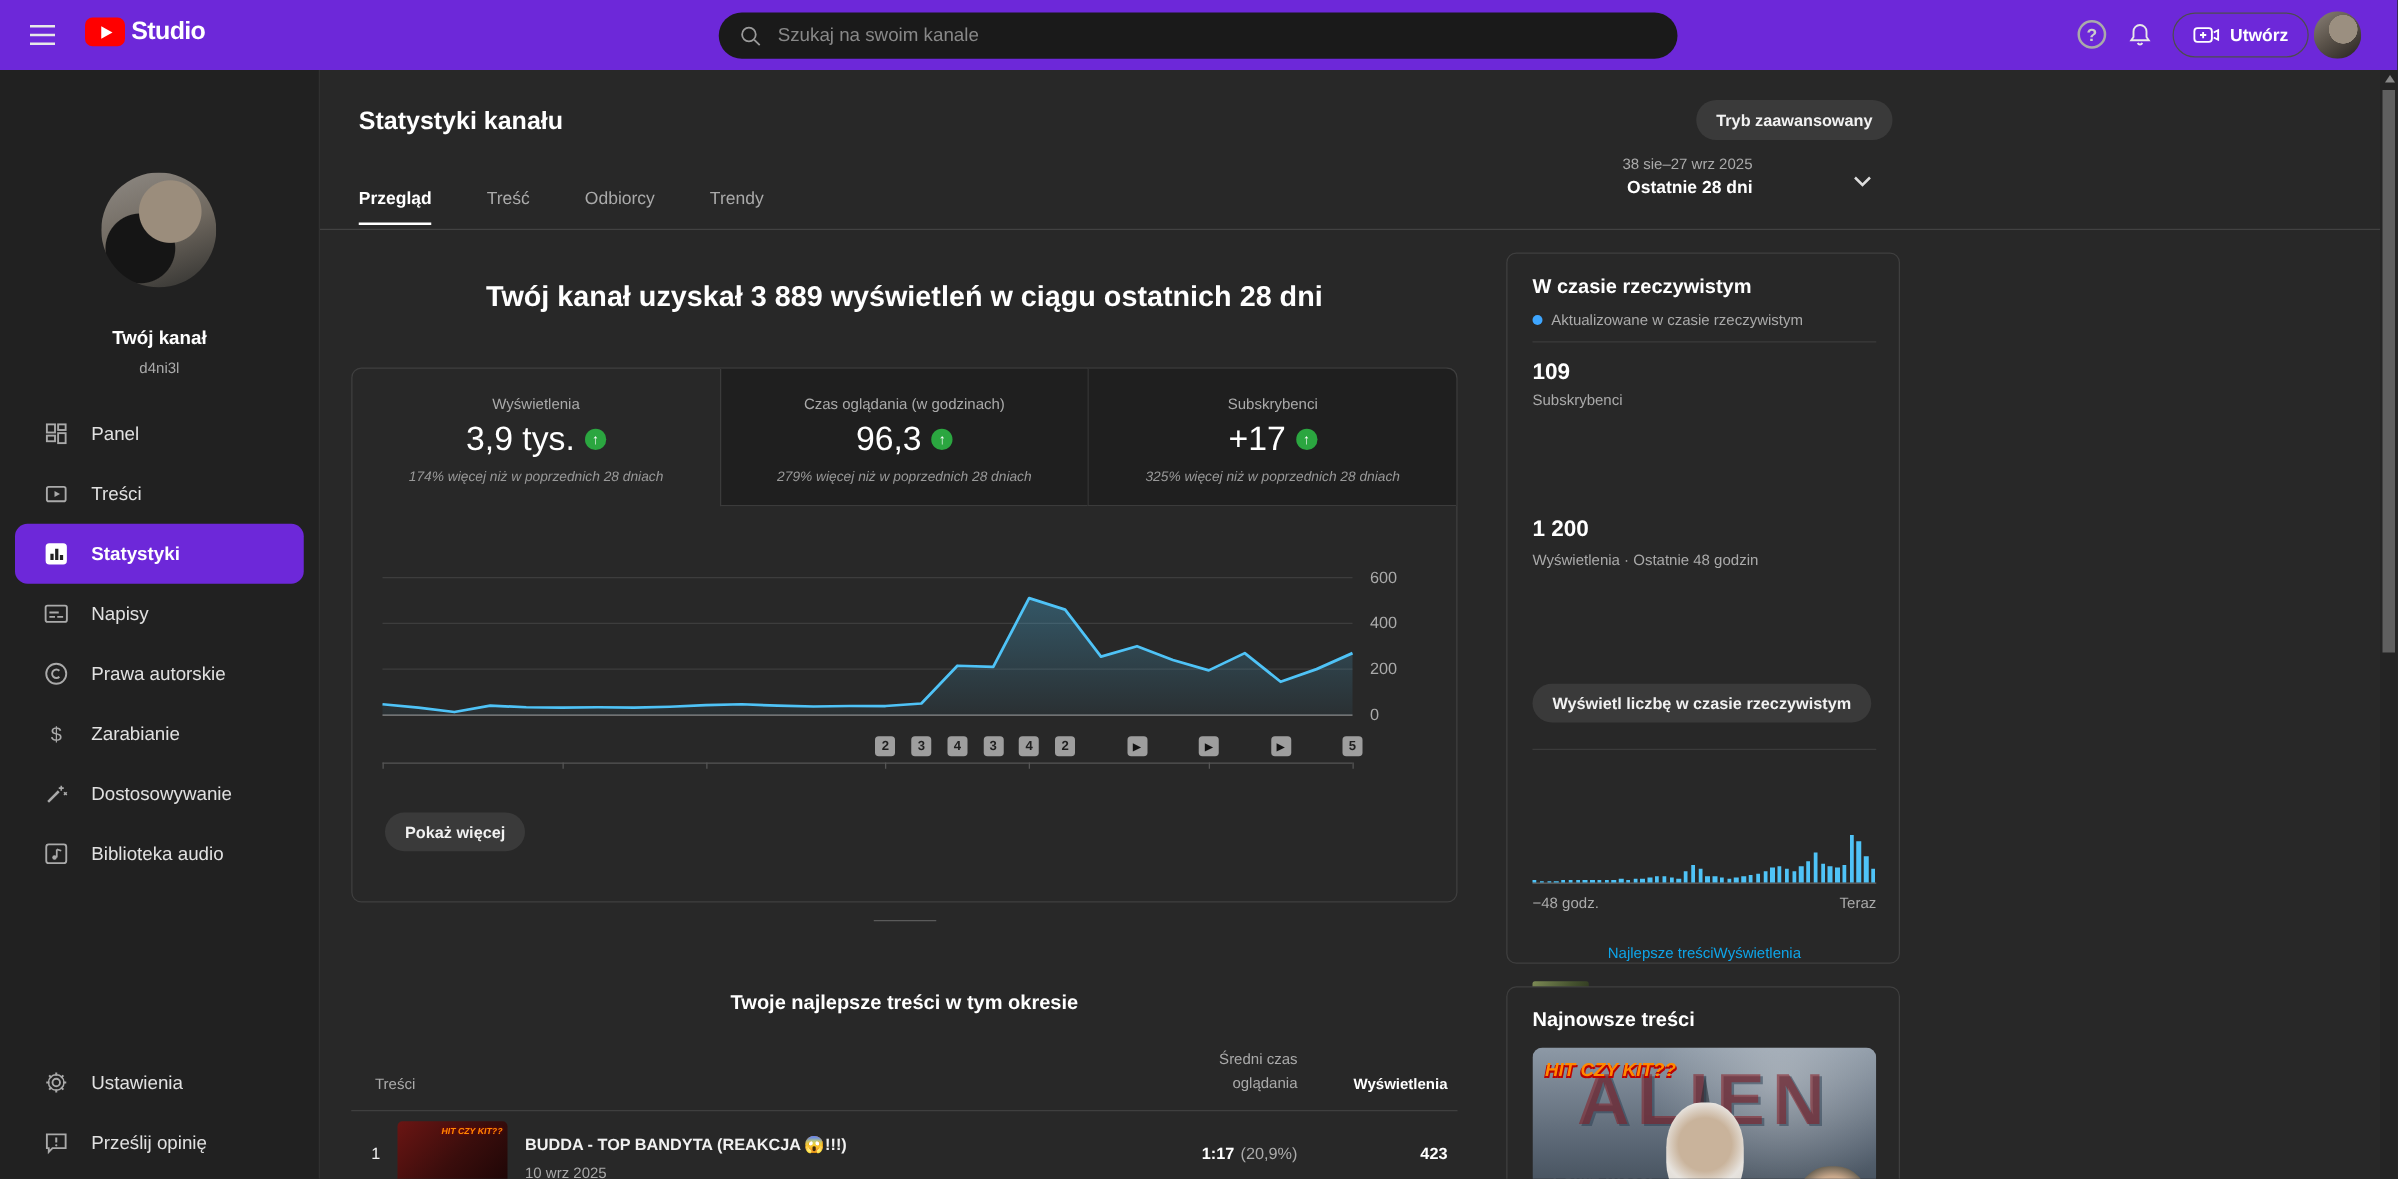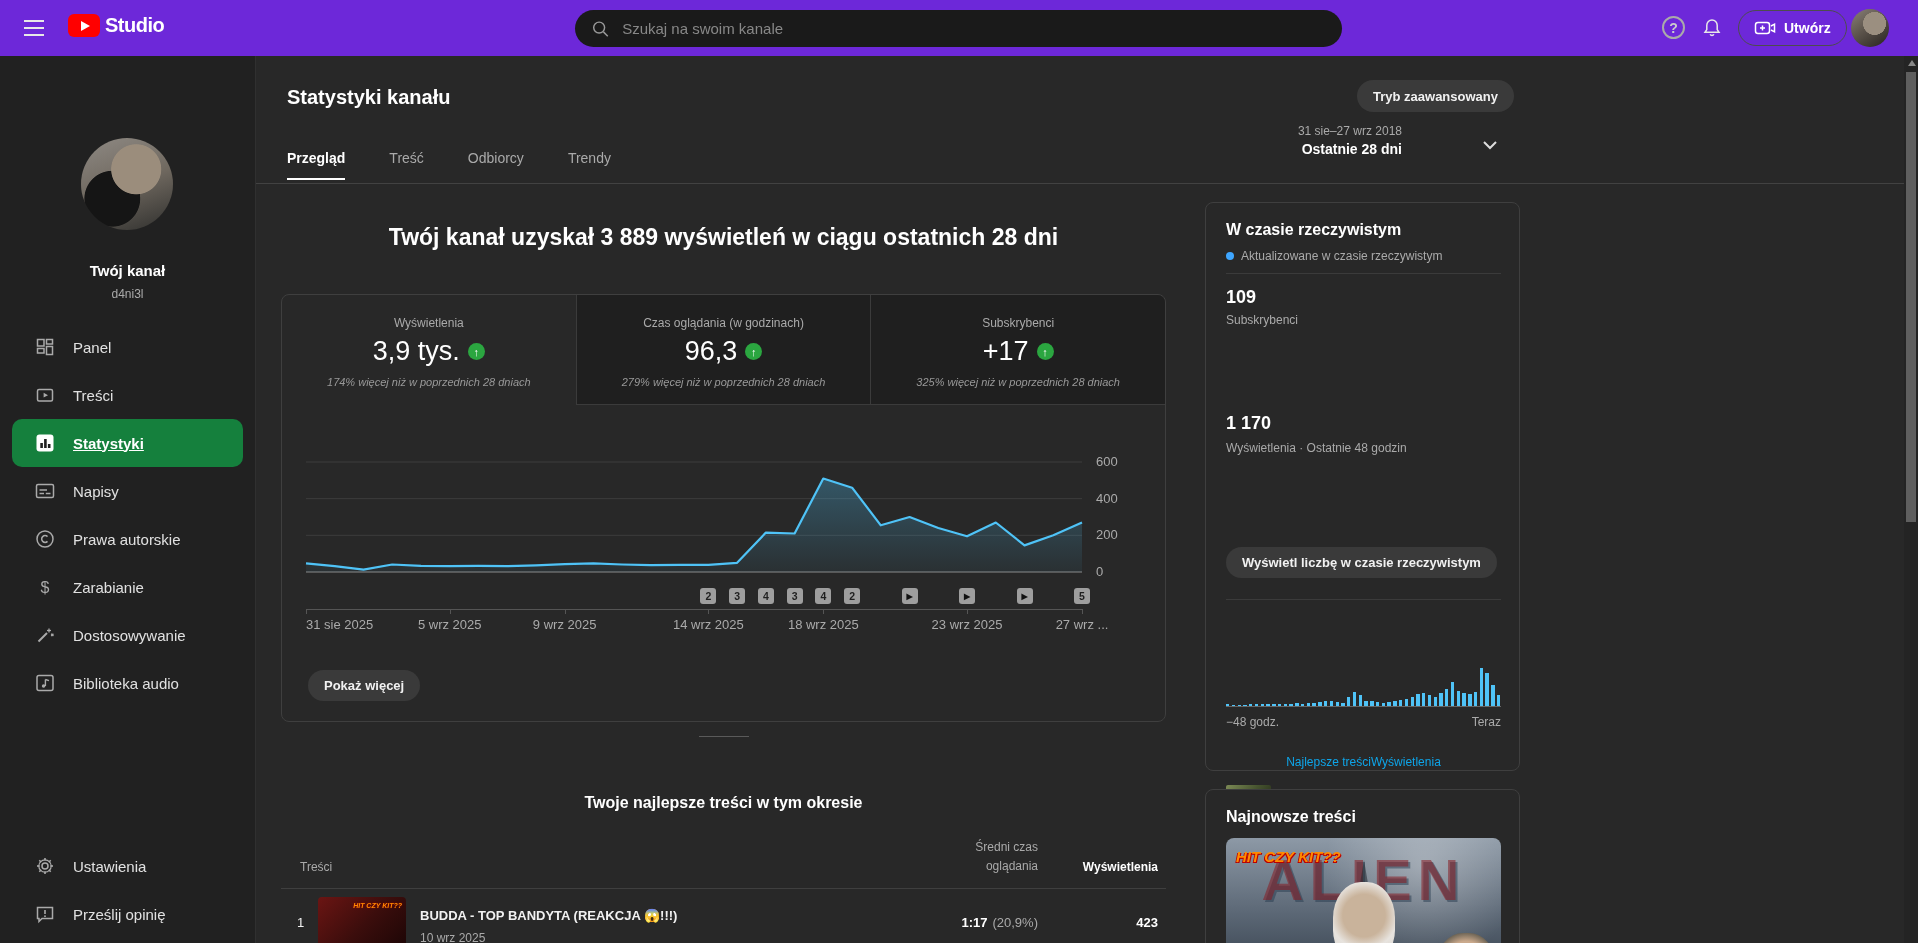--- a/index.html
+++ b/index.html
@@ -28,21 +28,21 @@
   .sidebar { position:absolute; top:56px; left:0; width:256px; height:887px; background:#212121; border-right:1px solid rgba(255,255,255,0.07); }
   .side-avatar { position:absolute; left:81px; top:82px; width:92px; height:92px; border-radius:50%;
     background: radial-gradient(circle at 60% 34%, #9b8d7c 0 30%, transparent 31%),
                 radial-gradient(circle at 34% 66%, #151515 0 32%, transparent 33%),
                 linear-gradient(160deg,#8f8a84 0%, #6f685f 50%, #30302e 100%); }
   .side-name { position:absolute; top:206px; width:100%; text-align:center; font-size:15px; font-weight:700; }
   .side-handle { position:absolute; top:231px; width:100%; text-align:center; font-size:12px; color:#aaa; }
   .nav { position:absolute; top:267px; left:0; width:100%; }
   .nav-item { height:48px; margin:0 12px; border-radius:10px; display:flex; align-items:center; padding-left:22px; cursor:pointer; }
   .nav-item .lbl { margin-left:17px; font-size:15px; color:#e1e1e1; }
-  .nav-item.active { background:#15803d;text-decoration:underline; }
+  .nav-item.active { background:#6d28d9; }
   .nav-item.active .lbl { color:#fff; font-weight:700; }
   .nav-foot { position:absolute; left:0; width:100%; }
   .icon22 { width:22px; height:22px; flex:0 0 22px; }
 
   
   .page-title { position:absolute; left:287px; top:86px; font-size:20px; font-weight:700; }
   .adv-btn { position:absolute; left:1357px; top:80px; height:32px; padding:0 16px; background:#3a3a3a; border-radius:16px; font-size:13px; font-weight:700; color:#f1f1f1; display:flex; align-items:center; cursor:pointer; }
   .date-block { position:absolute; left:1220px; top:124px; width:182px; text-align:right; cursor:pointer; }
   .date-range { font-size:12px; color:#aaa; }
   .date-period { font-size:14px; font-weight:700; color:#fff; margin-top:3px; }
@@ -274,21 +274,21 @@
           <circle cx="11" cy="13.2" r="0.9" fill="#aaa"></circle>
         </svg>
       <span class="lbl">Prześlij opinię</span>
     </div>
   </div>
 </div>
 
 <div class="page-title">Statystyki kanału</div>
 <div class="adv-btn">Tryb zaawansowany</div>
 <div class="date-block">
-  <div class="date-range">31 sie–27 wrz 2018</div>
+  <div class="date-range">38 sie–27 wrz 2025</div>
   <div class="date-period">Ostatnie 28 dni</div>
 </div>
 <svg class="icon date-chevron" width="16" height="10" viewBox="0 0 16 10">
     <polyline points="2,2 8,8 14,2" fill="none" stroke="#ddd" stroke-width="2"></polyline>
   </svg>
 <div class="tabs">
   <div class="tab active">Przegląd</div>
   <div class="tab">Treść</div>
   <div class="tab">Odbiorcy</div>
   <div class="tab">Trendy</div>
@@ -358,29 +358,20 @@
     <div class="chart-xaxis">
         <div class="axisline"></div>
         <div class="tick" style="left: 8px;"></div>
         <div class="tick" style="left: 151.704px;"></div>
         <div class="tick" style="left: 266.667px;"></div>
         <div class="tick" style="left: 410.37px;"></div>
         <div class="tick" style="left: 525.333px;"></div>
         <div class="tick" style="left: 669.037px;"></div>
         <div class="tick" style="left: 784px;"></div>
       </div>
-    <div class="chart-xlabels">
-        <div class="chart-xlabel first" style="left: 8px;">31 sie 2025</div>
-        <div class="chart-xlabel" style="left: 151.704px;">5 wrz 2025</div>
-        <div class="chart-xlabel" style="left: 266.667px;">9 wrz 2025</div>
-        <div class="chart-xlabel" style="left: 410.37px;">14 wrz 2025</div>
-        <div class="chart-xlabel" style="left: 525.333px;">18 wrz 2025</div>
-        <div class="chart-xlabel" style="left: 669.037px;">23 wrz 2025</div>
-        <div class="chart-xlabel" style="left: 784px;">27 wrz ...</div>
-      </div>
   </div>
   <span class="pill-btn show-more-main">Pokaż więcej</span>
 </div>
 <div class="mini-divider"></div>
 
 <div class="table-col">
   <div class="table-heading">Twoje najlepsze treści w tym okresie</div>
   <div class="th-tresci">Treści</div>
   <div class="th-avg">
       <div>Średni czas</div>
@@ -404,21 +395,21 @@
   <div class="rt-title">W czasie rzeczywistym</div>
   <div class="rt-live">
       <span class="live-dot"></span>
       <span>Aktualizowane w czasie rzeczywistym</span>
     </div>
   <div class="rt-div" style="top:70px"></div>
   <div class="rt-big" style="top:84px">109</div>
   <div class="rt-sub" style="top:110px">Subskrybenci</div>
   <span class="pill-btn rt-btn">Wyświetl liczbę w czasie rzeczywistym</span>
   <div class="rt-div" style="top:396px"></div>
-  <div class="rt-big" style="top:210px">1 170</div>
+  <div class="rt-big" style="top:210px">1 200</div>
   <div class="rt-sub" style="top:238px">Wyświetlenia · Ostatnie 48 godzin</div>
   <div class="rt-bars">
       <div class="bar" style="height: 2.28px; background: rgb(79, 195, 247);"></div>
       <div class="bar" style="height: 1px; background: rgb(79, 195, 247);"></div>
       <div class="bar" style="height: 1px; background: rgb(79, 195, 247);"></div>
       <div class="bar" style="height: 1.14px; background: rgb(79, 195, 247);"></div>
       <div class="bar" style="height: 1.52px; background: rgb(79, 195, 247);"></div>
       <div class="bar" style="height: 1.9px; background: rgb(79, 195, 247);"></div>
       <div class="bar" style="height: 1.9px; background: rgb(79, 195, 247);"></div>
       <div class="bar" style="height: 2.28px; background: rgb(79, 195, 247);"></div>

